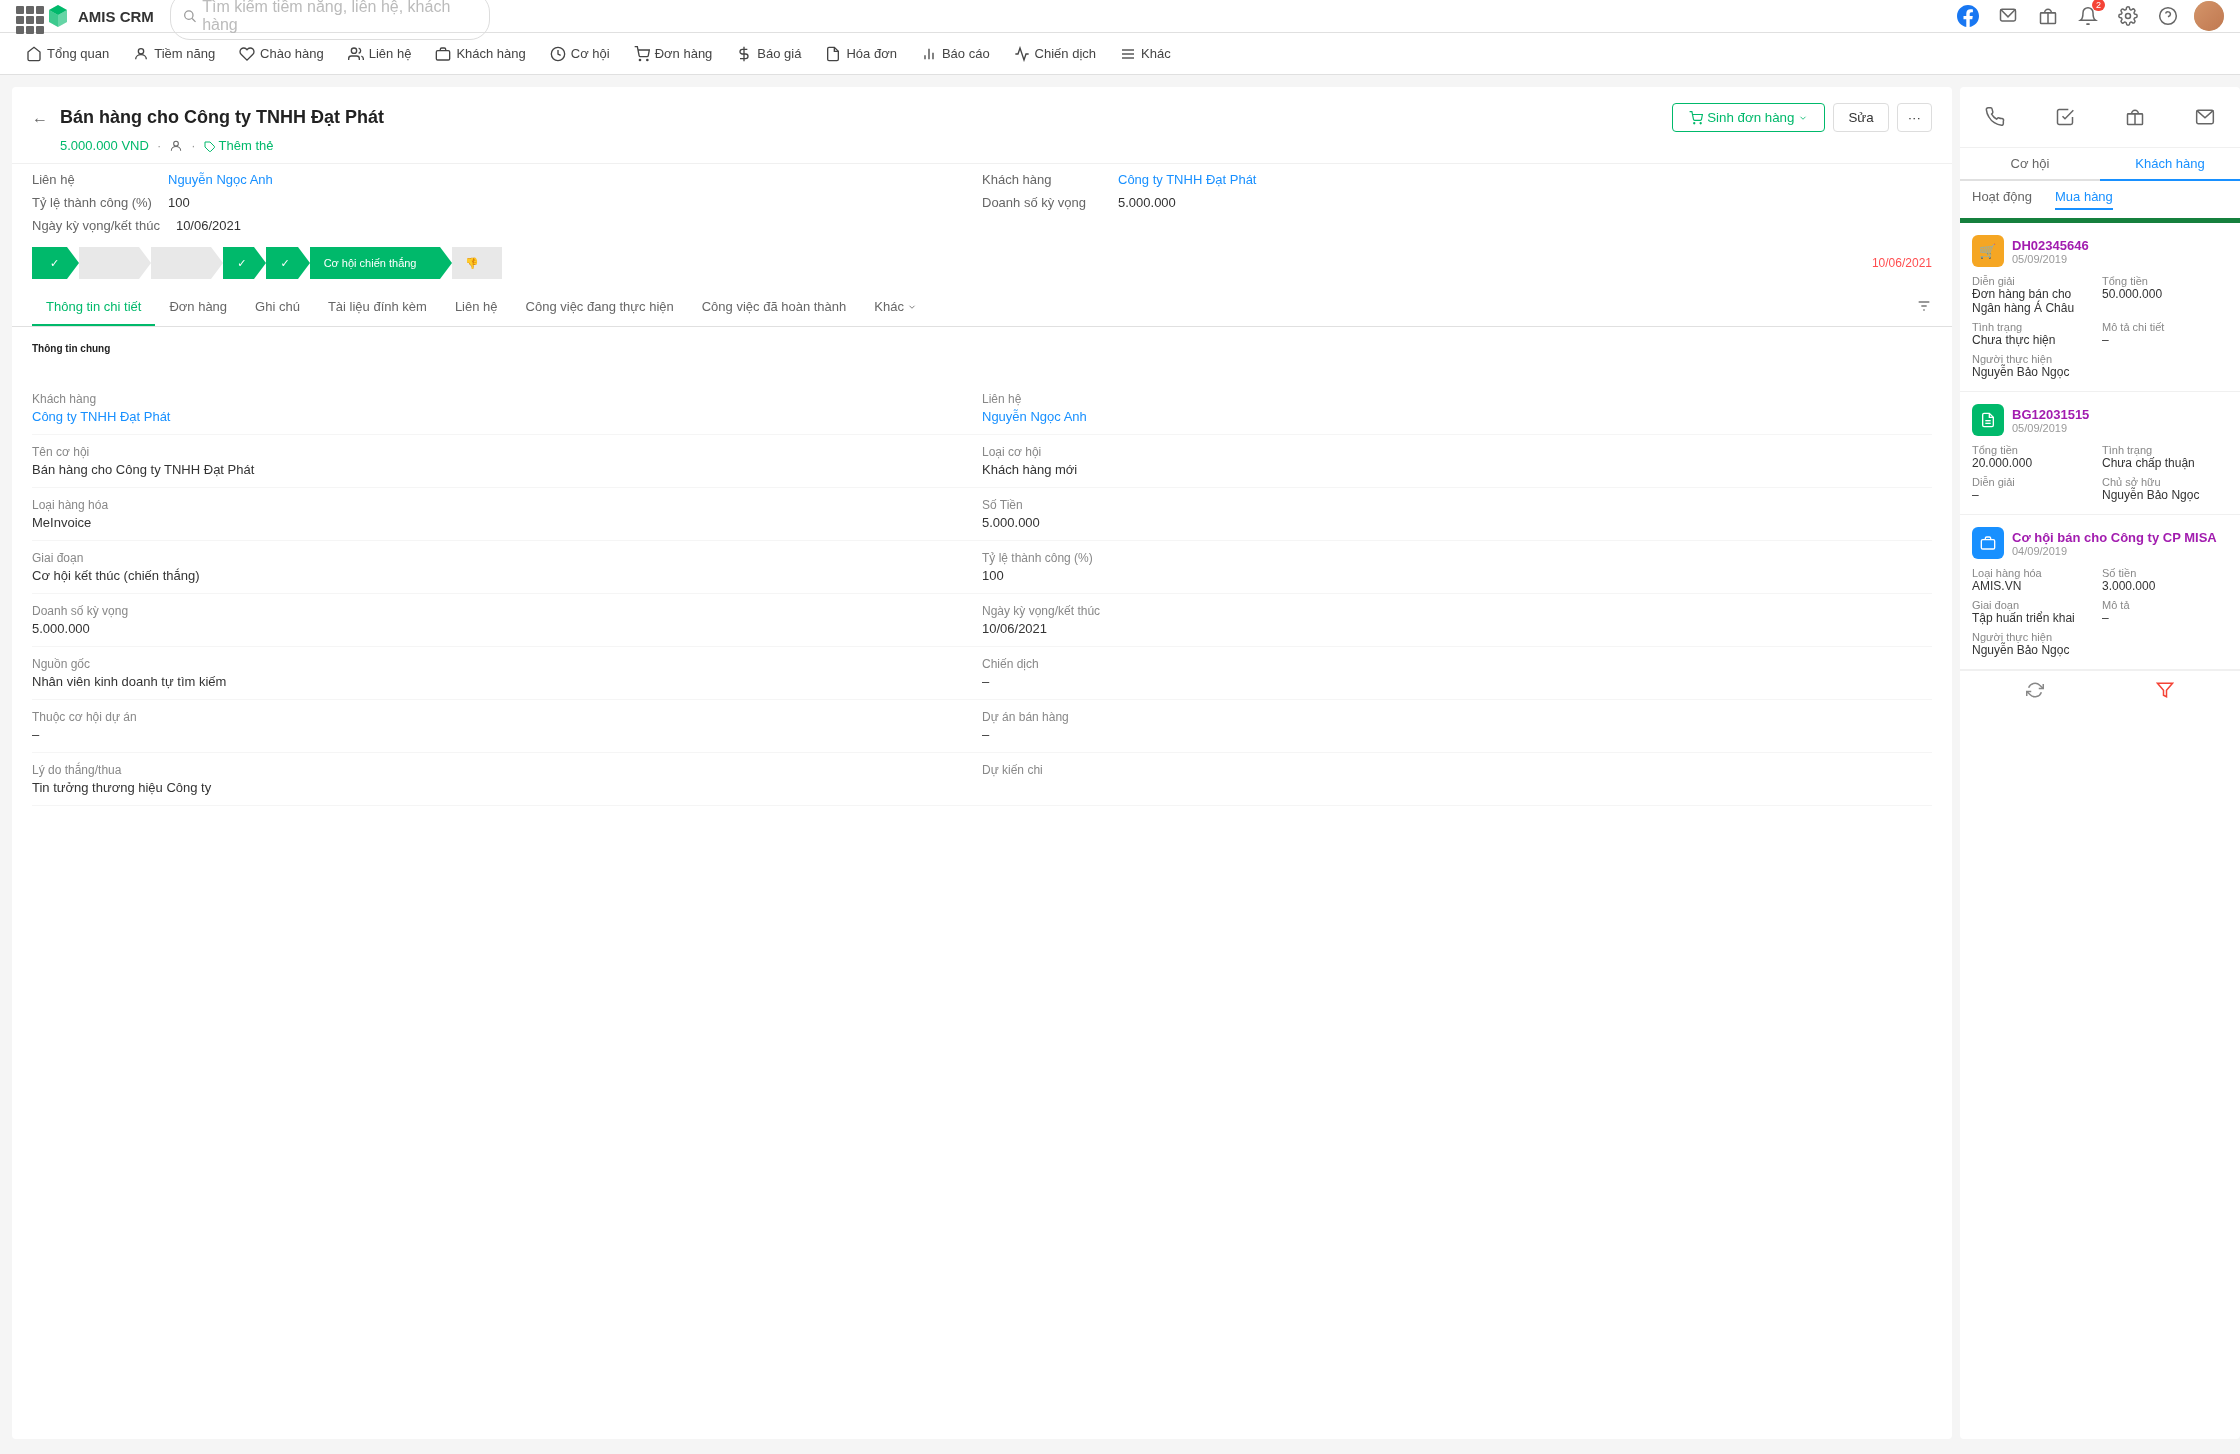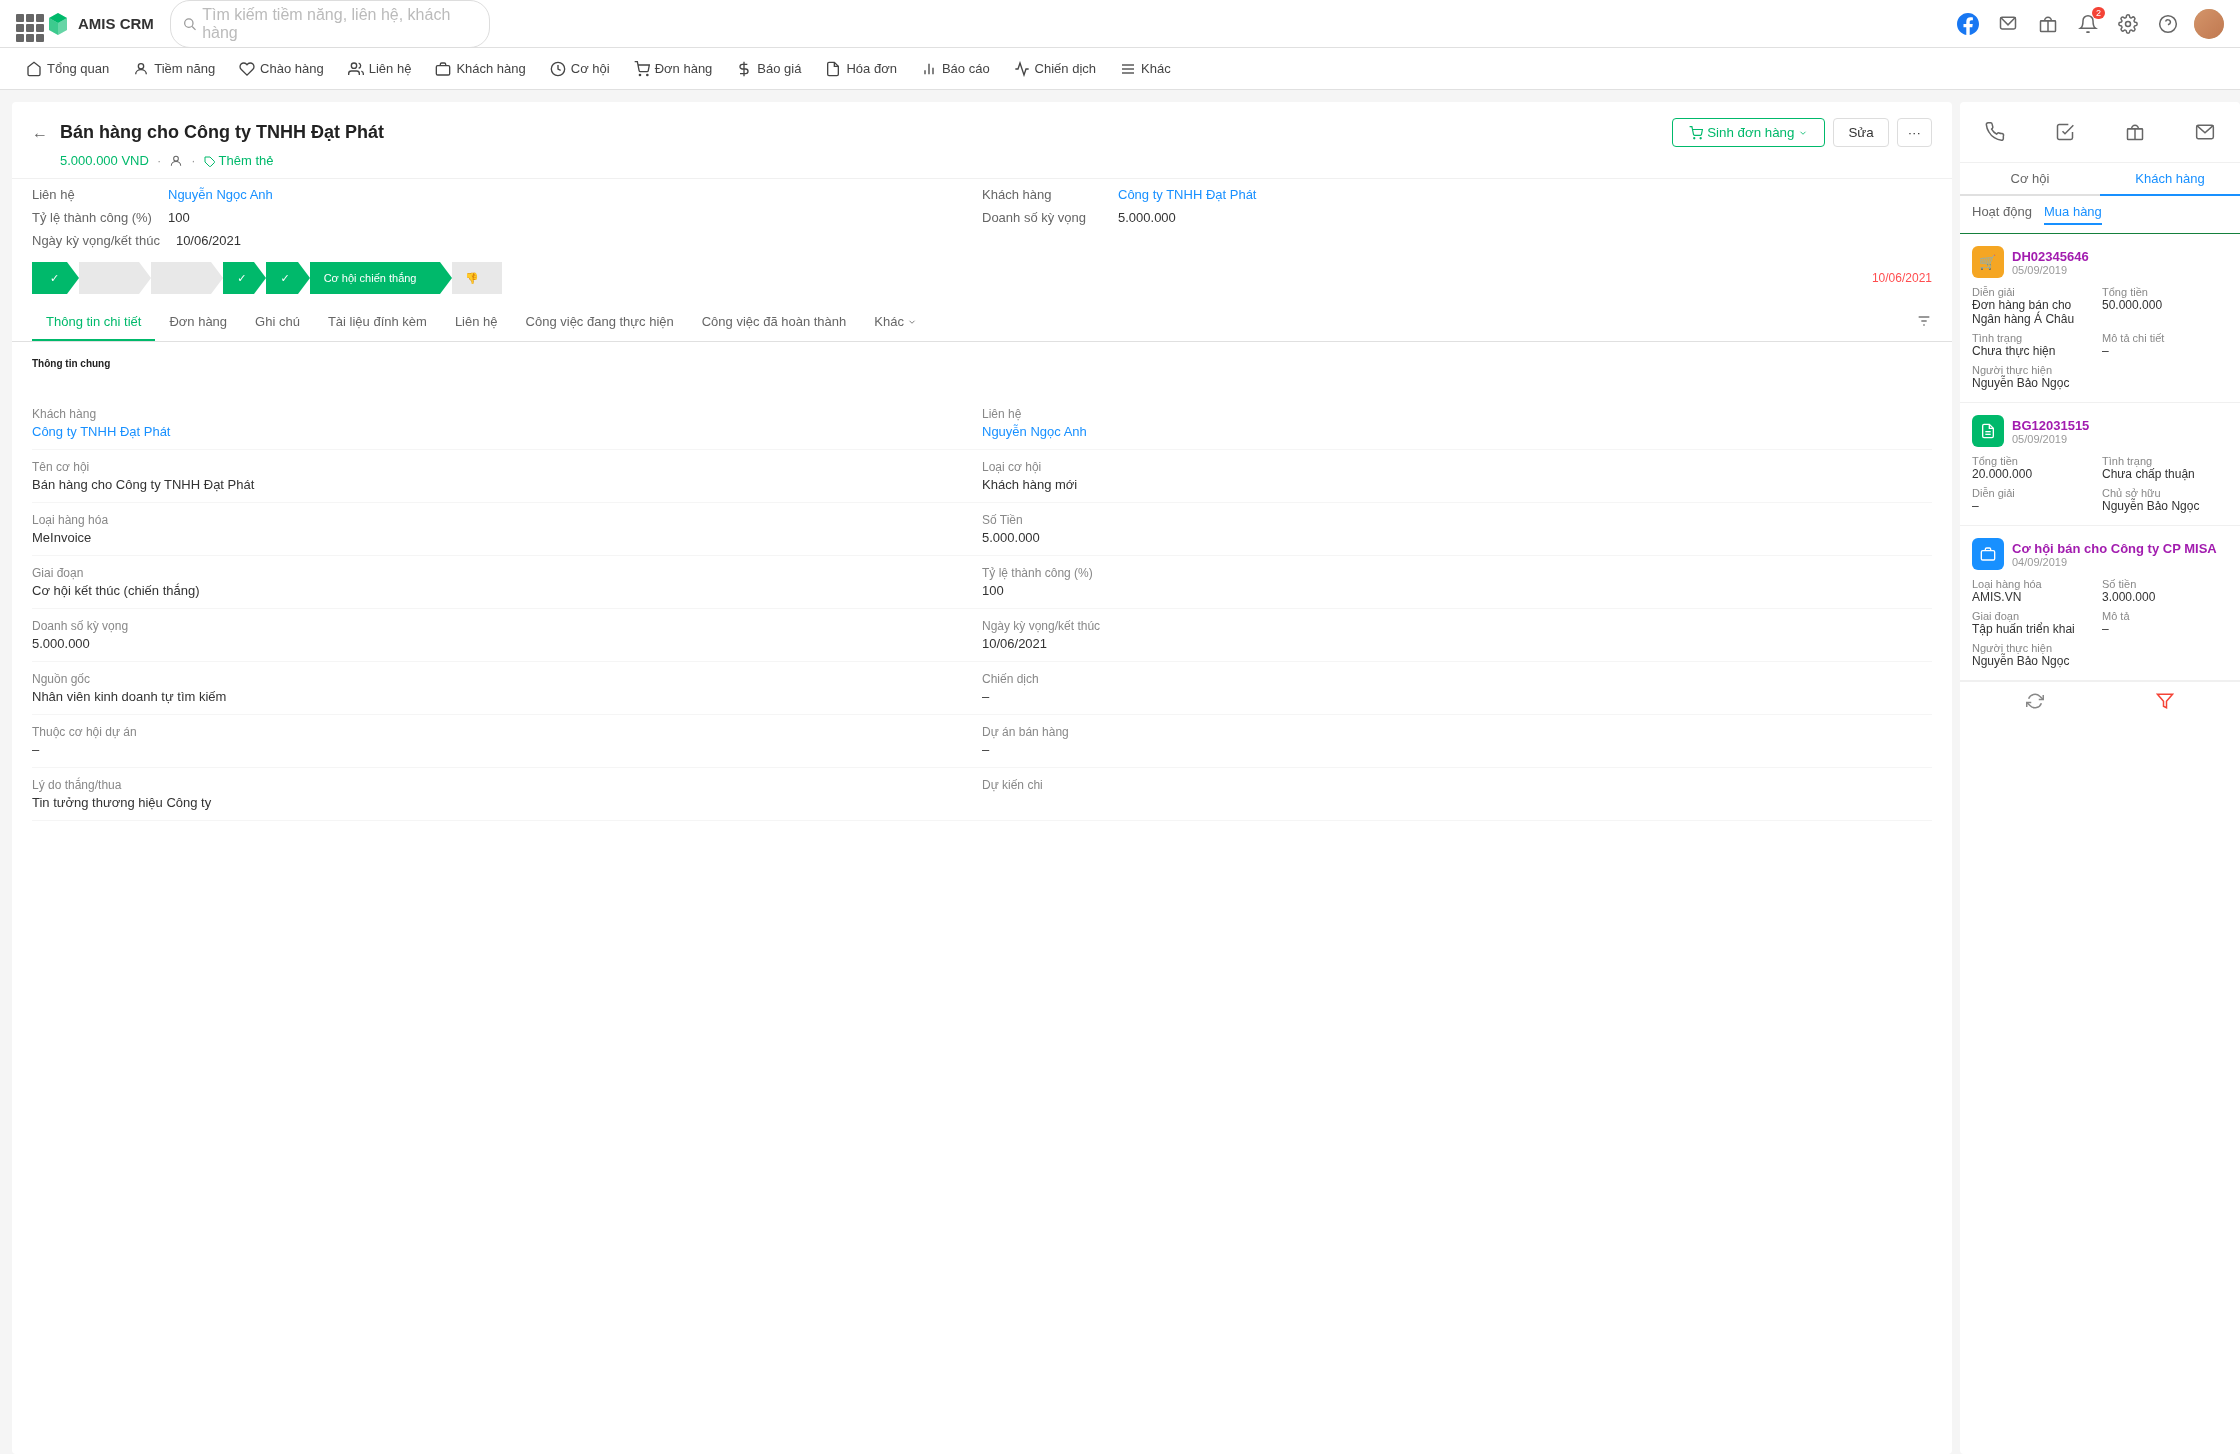--- a/index.html
+++ b/index.html
@@ -1,19 +1,19 @@
 <!DOCTYPE html>
 <html><head>
   <meta charset="utf-8">
   <style>
     * { box-sizing: border-box; margin: 0; padding: 0; }
     body { font-family: -apple-system, BlinkMacSystemFont, 'Segoe UI', sans-serif; font-size: 13px; color: #333; background: #f5f5f5; }
     
     
-    .top-bar { background: #fff; border-bottom: 1px solid #e0e0e0; display: flex; align-items: center; padding: 0 16px; height: 48px; gap: 8px; }
+    .top-bar { background: #fff; border-bottom: 1px solid #e0e0e0; display: flex; align-items: center; padding: 0 16px; height: 33px; gap: 8px; }
     .app-grid { display: grid; grid-template-columns: repeat(3,8px); gap: 2px; width: 20px; height: 20px; cursor: pointer; }
     .app-grid span { background: #666; border-radius: 1px; width: 8px; height: 8px; display: block; }
     .logo { display: flex; align-items: center; gap: 6px; font-weight: 700; font-size: 15px; color: #333; margin-right: 8px; }
     .logo-icon { width: 28px; height: 28px; }
     .search-bar { flex: 1; max-width: 320px; border: 1px solid #ddd; border-radius: 20px; padding: 5px 12px; display: flex; align-items: center; gap: 6px; color: #999; font-size: 12px; }
     .top-right { margin-left: auto; display: flex; align-items: center; gap: 12px; }
     .icon-btn { width: 28px; height: 28px; display: flex; align-items: center; justify-content: center; cursor: pointer; color: #555; font-size: 16px; position: relative; }
     .badge { position: absolute; top: -3px; right: -3px; background: #f44336; color: #fff; font-size: 9px; border-radius: 8px; padding: 1px 4px; }
     .avatar { width: 30px; height: 30px; border-radius: 50%; background: #b0b0b0; overflow: hidden; cursor: pointer; }
     
@@ -66,21 +66,21 @@
     .field-val { color: #333; font-size: 13px; }
     .field-val-link { color: #1890ff; font-size: 13px; cursor: pointer; }
     .field-val-bold { color: #333; font-weight: 500; font-size: 13px; }
     
     
     .rp-icons { display: flex; justify-content: space-around; padding: 12px 0; border-bottom: 1px solid #f0f0f0; }
     .rp-icon-btn { display: flex; align-items: center; justify-content: center; width: 36px; height: 36px; color: #666; cursor: pointer; font-size: 18px; }
     .rp-tabs { display: flex; border-bottom: 2px solid #e0e0e0; }
     .rp-tab { flex: 1; text-align: center; padding: 8px; font-size: 13px; cursor: pointer; color: #666; }
     .rp-tab.active { color: #1890ff; border-bottom: 2px solid #1890ff; margin-bottom: -2px; }
-    .rp-sub-tabs { display: flex; padding: 8px 12px; gap: 12px; border-bottom: 1px solid #15803d; }
+    .rp-sub-tabs { display: flex; padding: 8px 12px; gap: 23px; border-bottom: 5px solid #15803d; }
     .rp-sub-tab { font-size: 13px; color: #666; cursor: pointer; }
     .rp-sub-tab.active { color: #1890ff; border-bottom: 2px solid #1890ff; padding-bottom: 4px; }
     
     
     .purchase-card { padding: 12px; border-bottom: 1px solid #f0f0f0; }
     .pc-header { display: flex; align-items: center; gap: 8px; margin-bottom: 8px; }
     .pc-icon { width: 32px; height: 32px; border-radius: 6px; display: flex; align-items: center; justify-content: center; font-size: 14px; color: #fff; flex-shrink: 0; }
     .pc-icon-orange { background: #f5a623; }
     .pc-icon-green { background: #00b96b; }
     .pc-icon-blue { background: #1890ff; }

